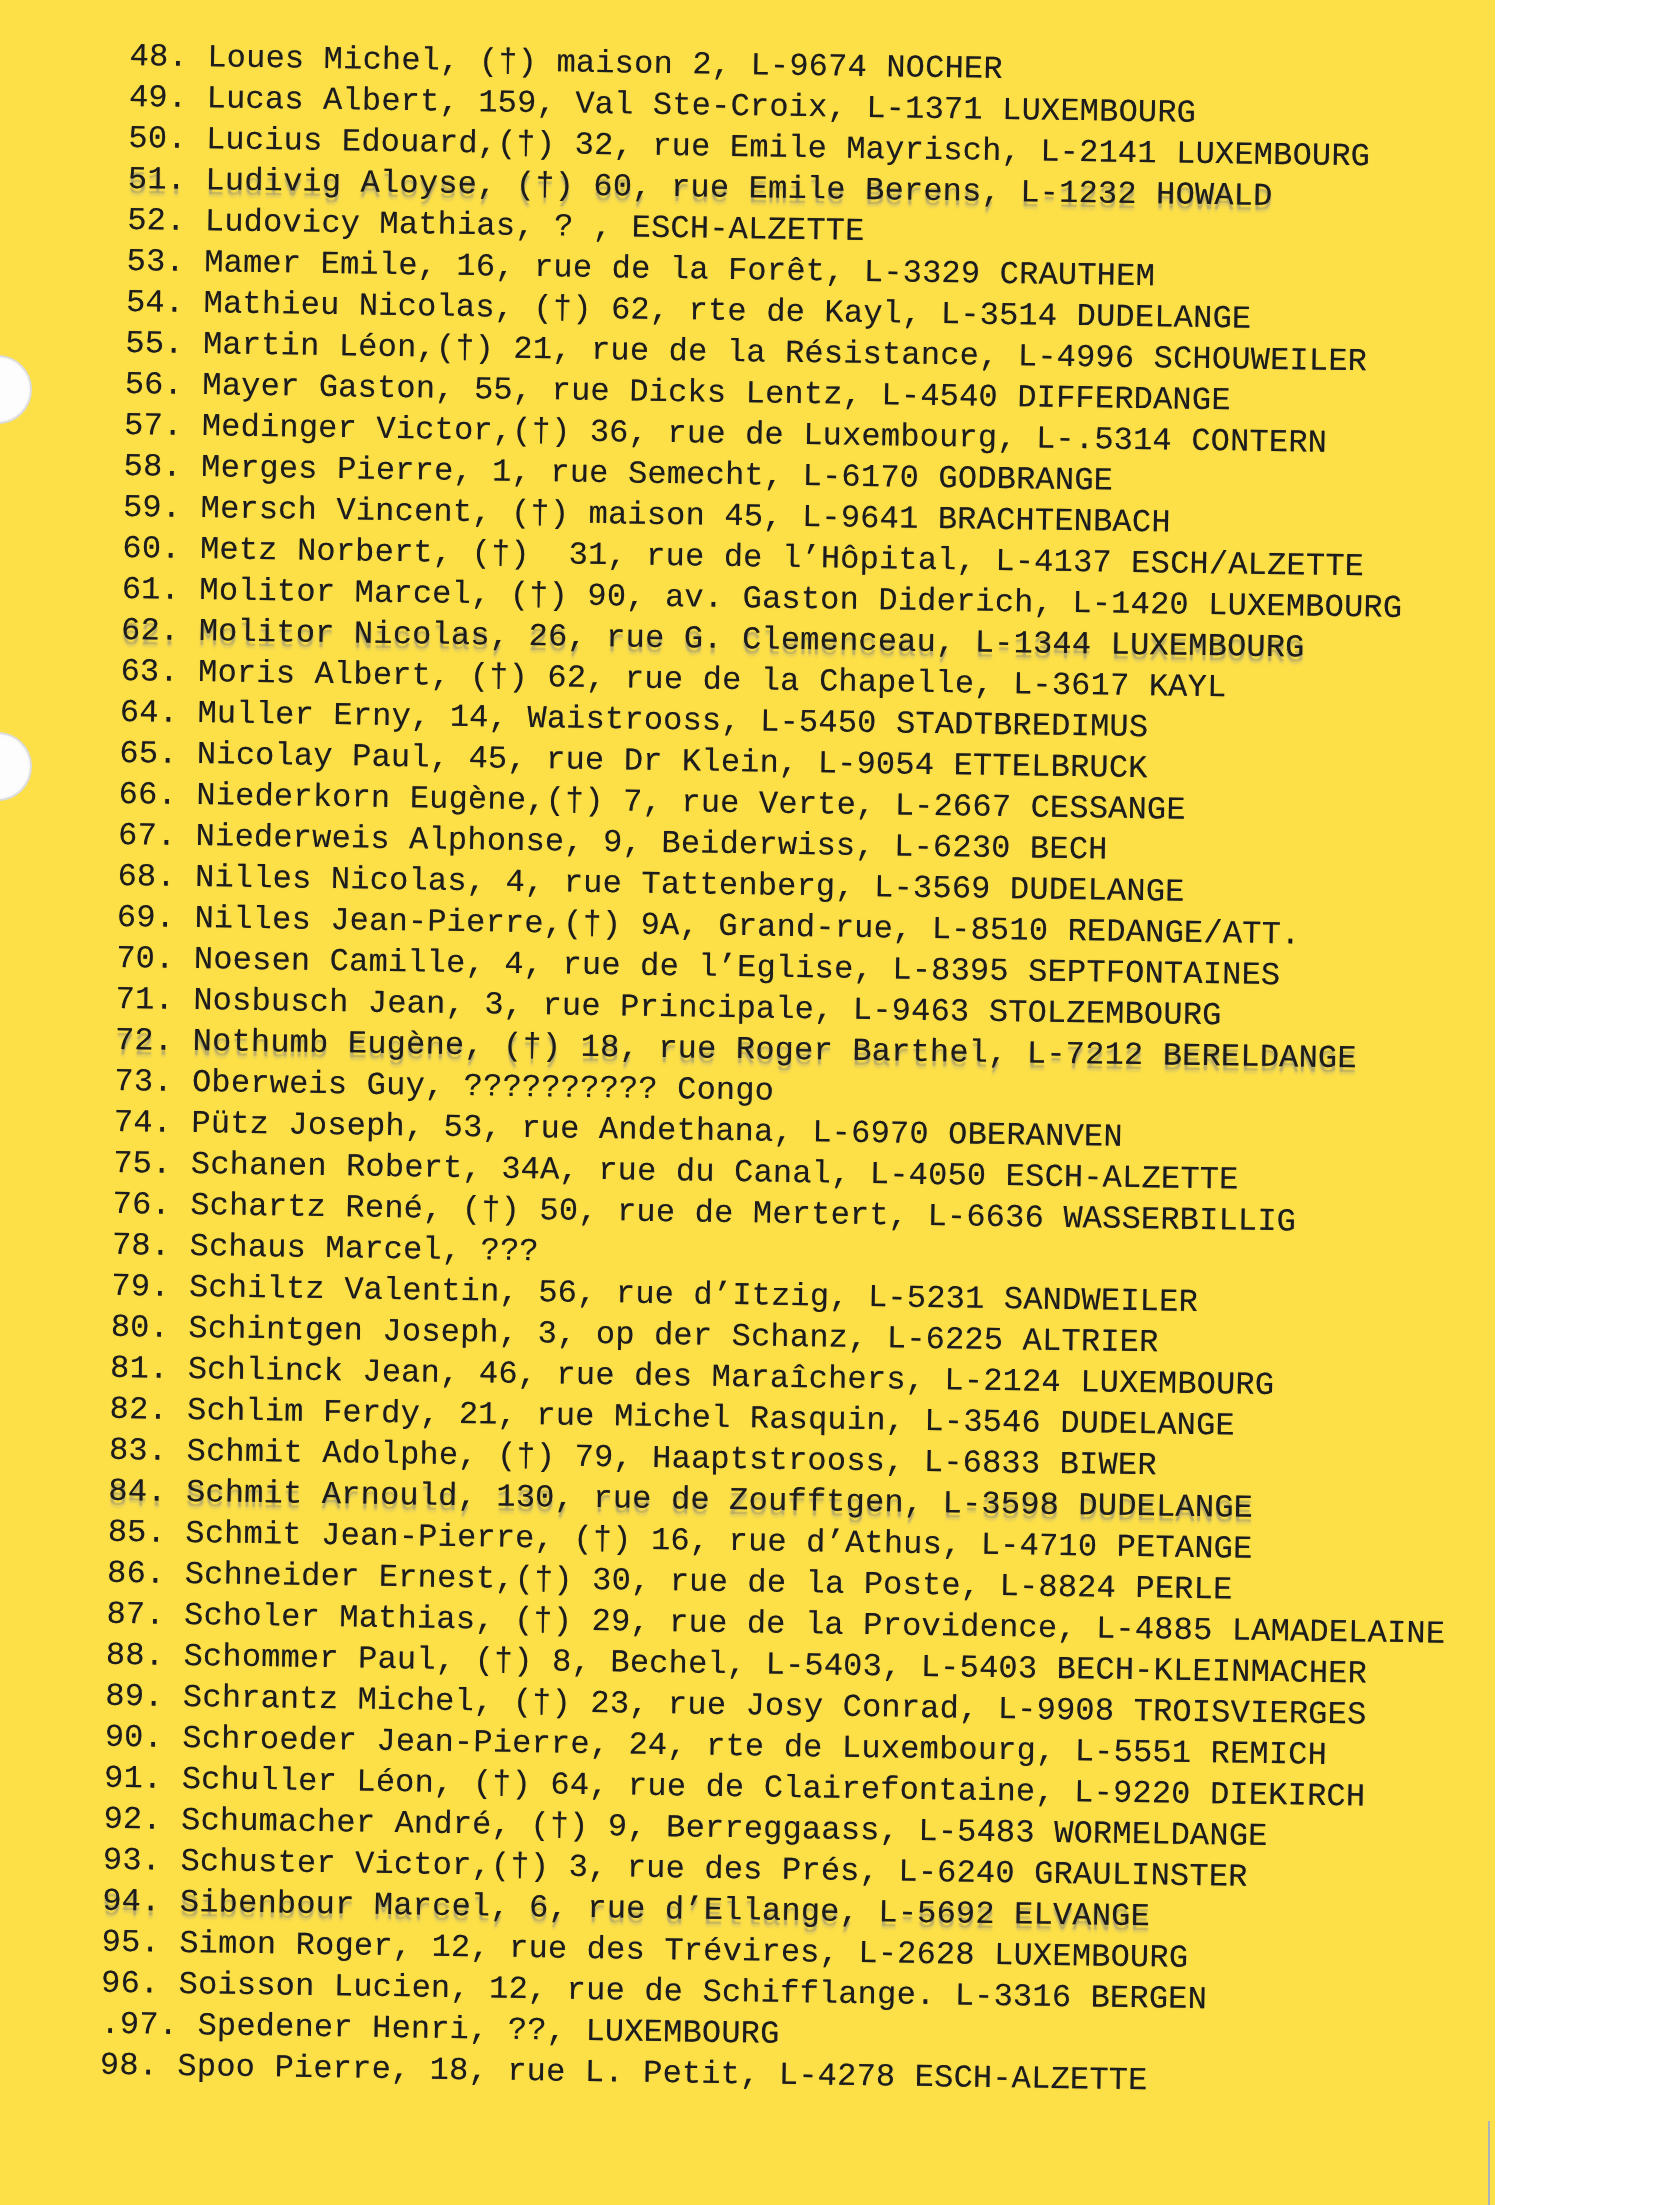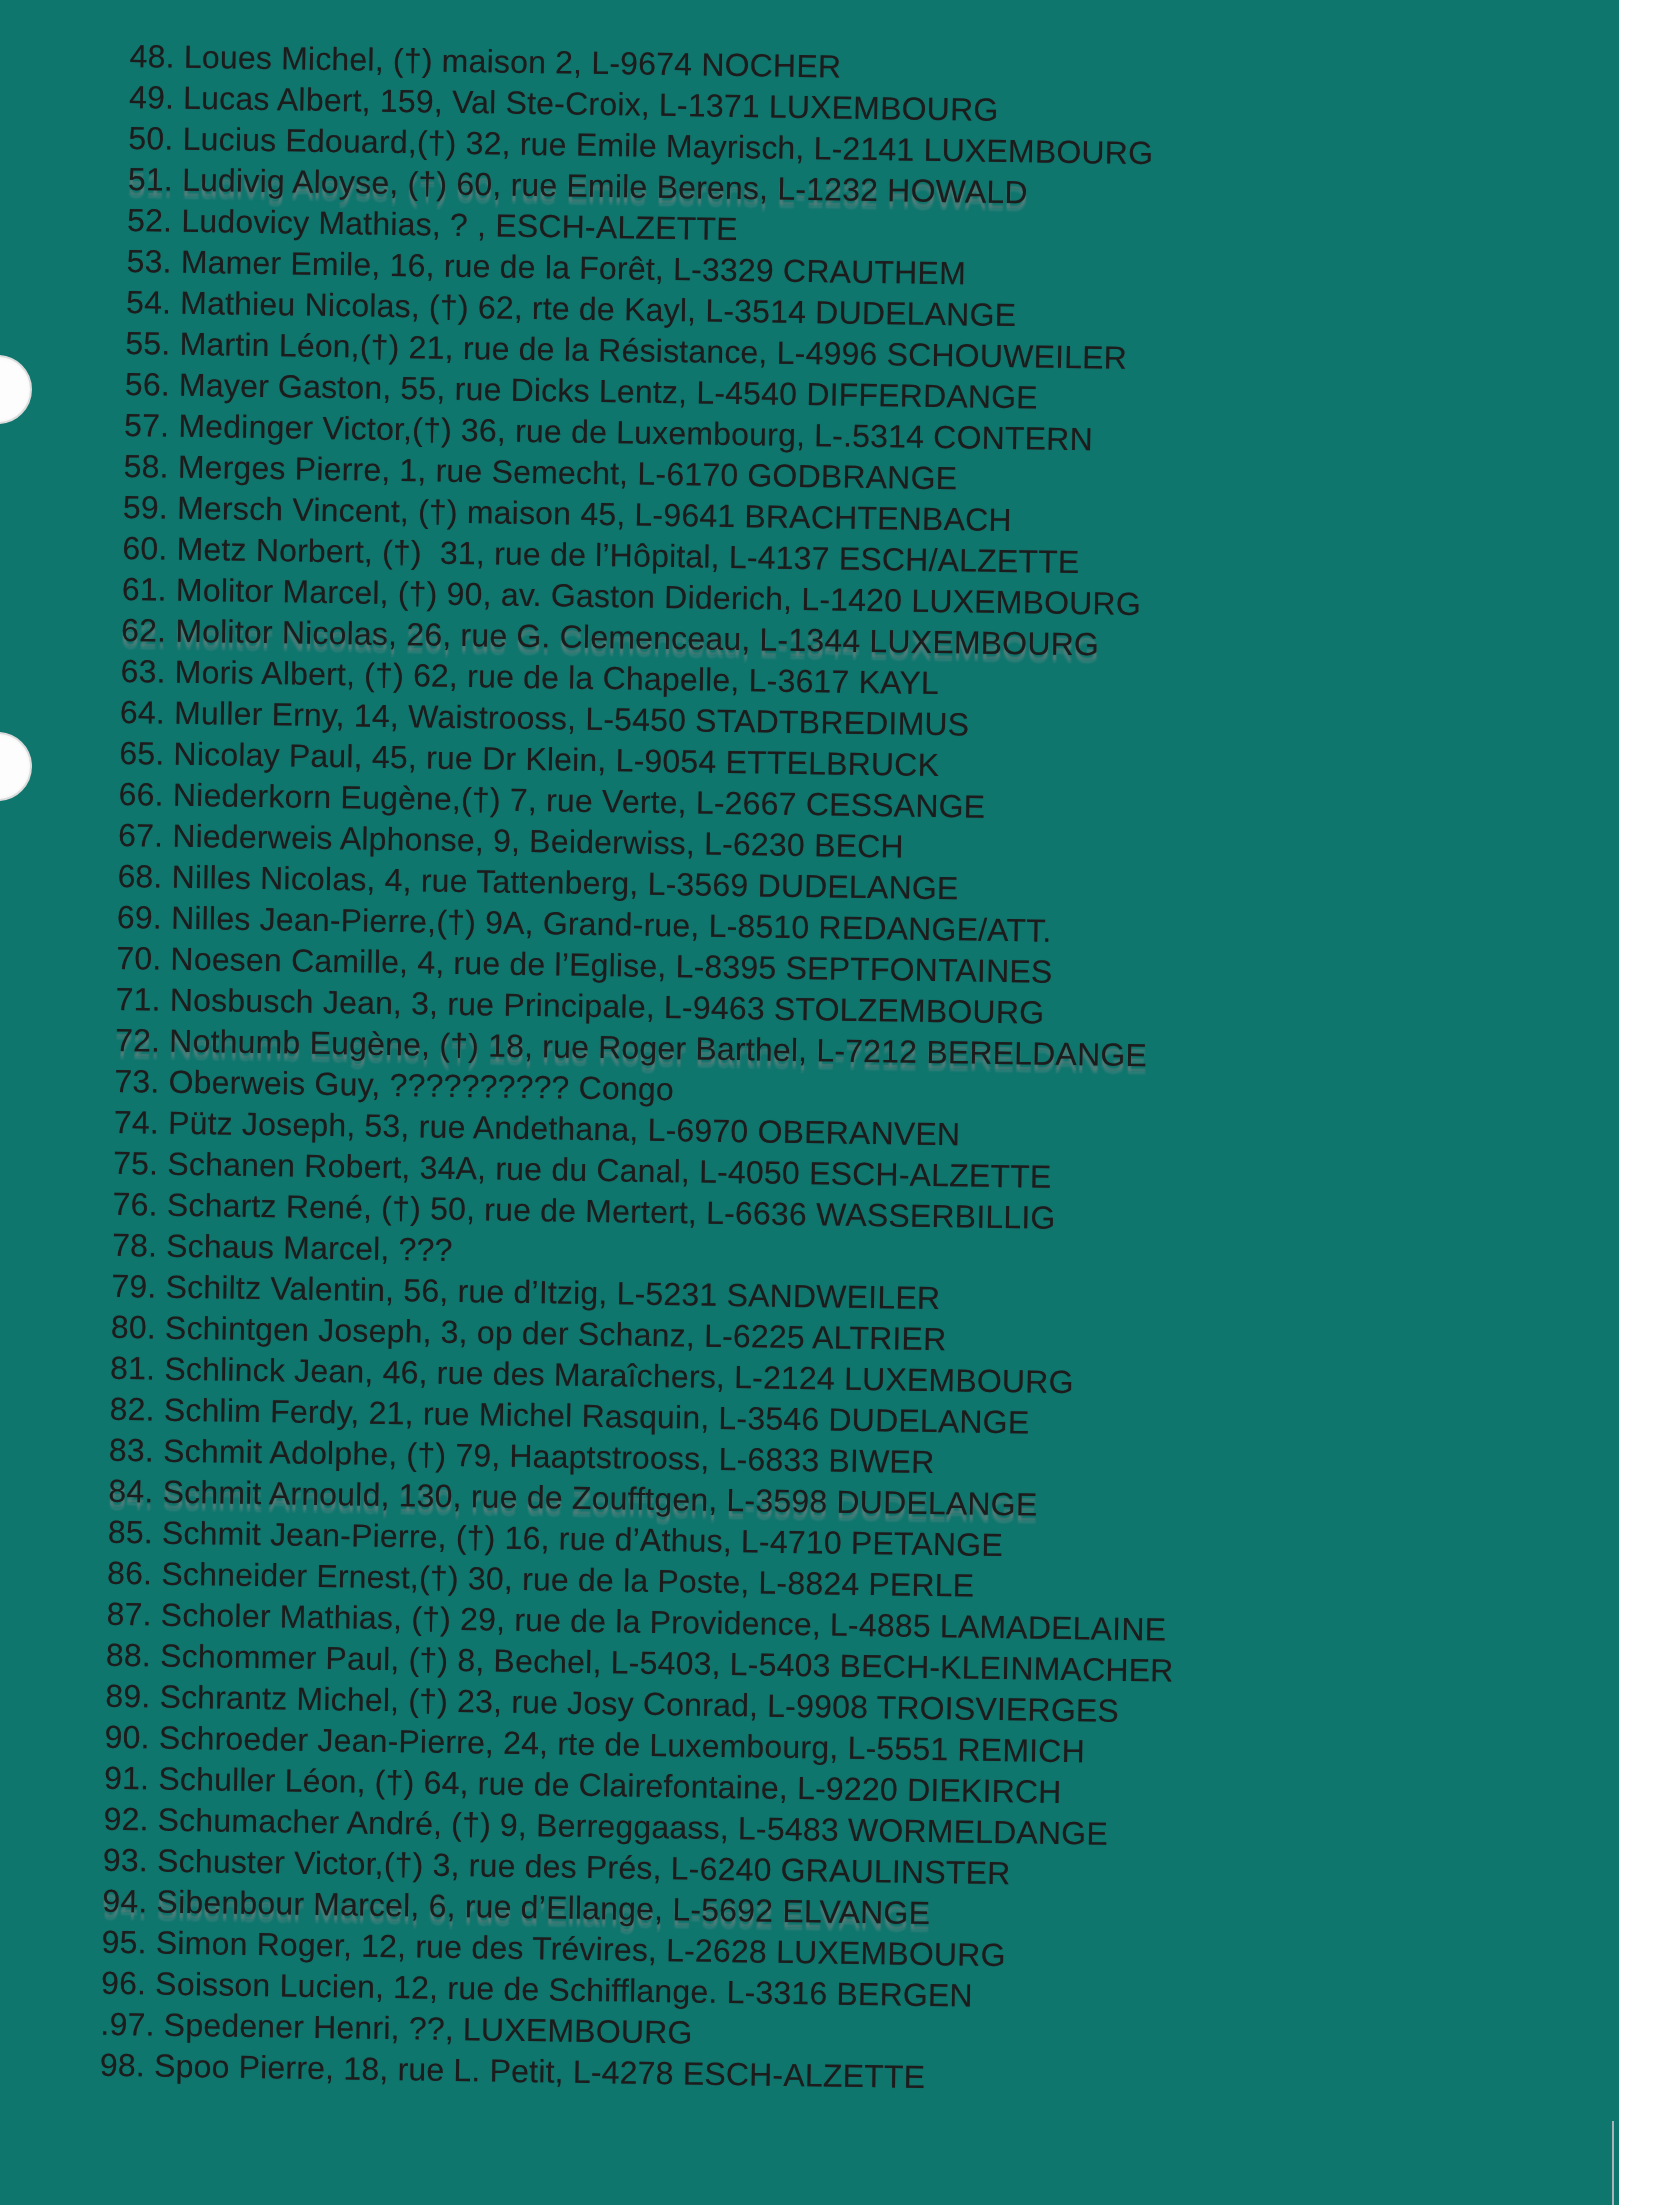--- a/index.html
+++ b/index.html
@@ -2,25 +2,25 @@
 <html style="font-size:11.4px"><head>
 <meta charset="utf-8">
 <style>
   html, body {
     margin: 0;
     padding: 0;
     background: #ffffff;
   }
   .page {
     position: relative;
-    width: 1619px;
+    width: 1495px;
     height: 2205px;
-    background: #0f766e;
+    background: #fde047;
     overflow: hidden;
-    font-family: Liberation Sans, sans-serif;
+    font-family: Liberation Mono, monospace;
   }
   .entry-list {
     position: absolute;
     left: 130px;
     top: 36px;
     width: 1393px;
     transform: rotate(0.85deg);
     transform-origin: 0 0;
     color: #1c1c1c;
   }

